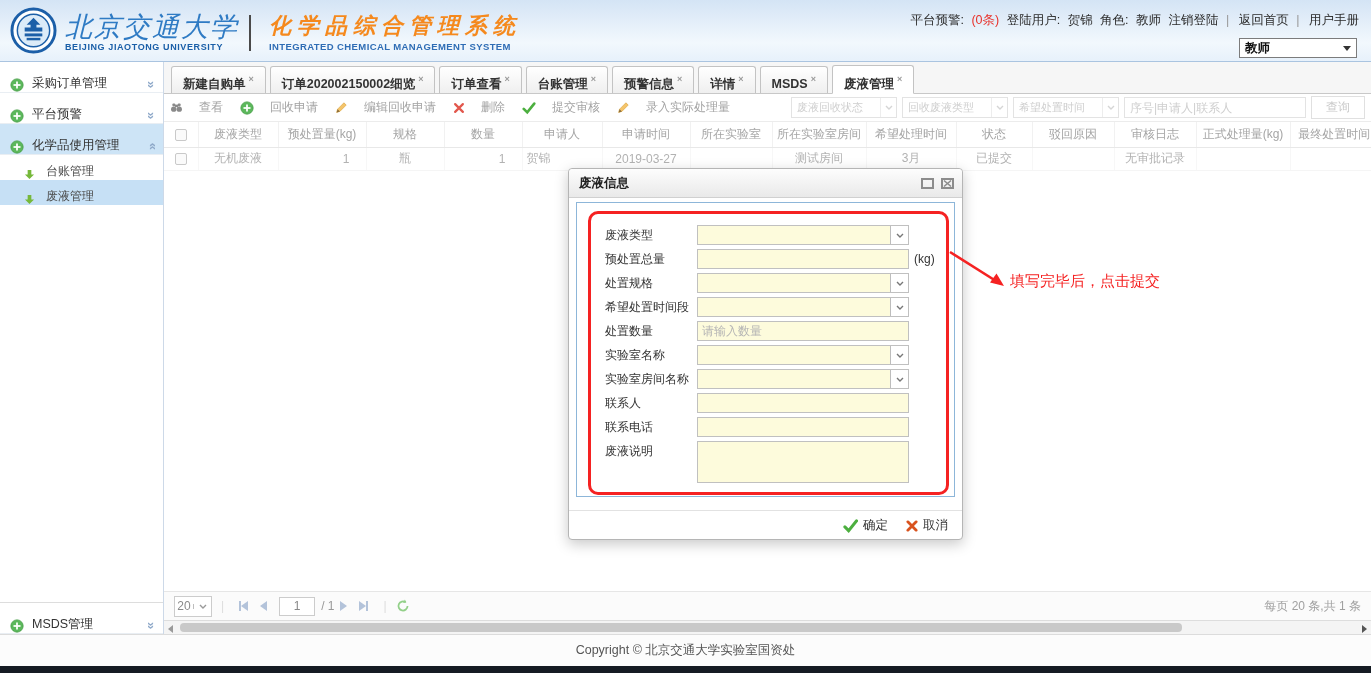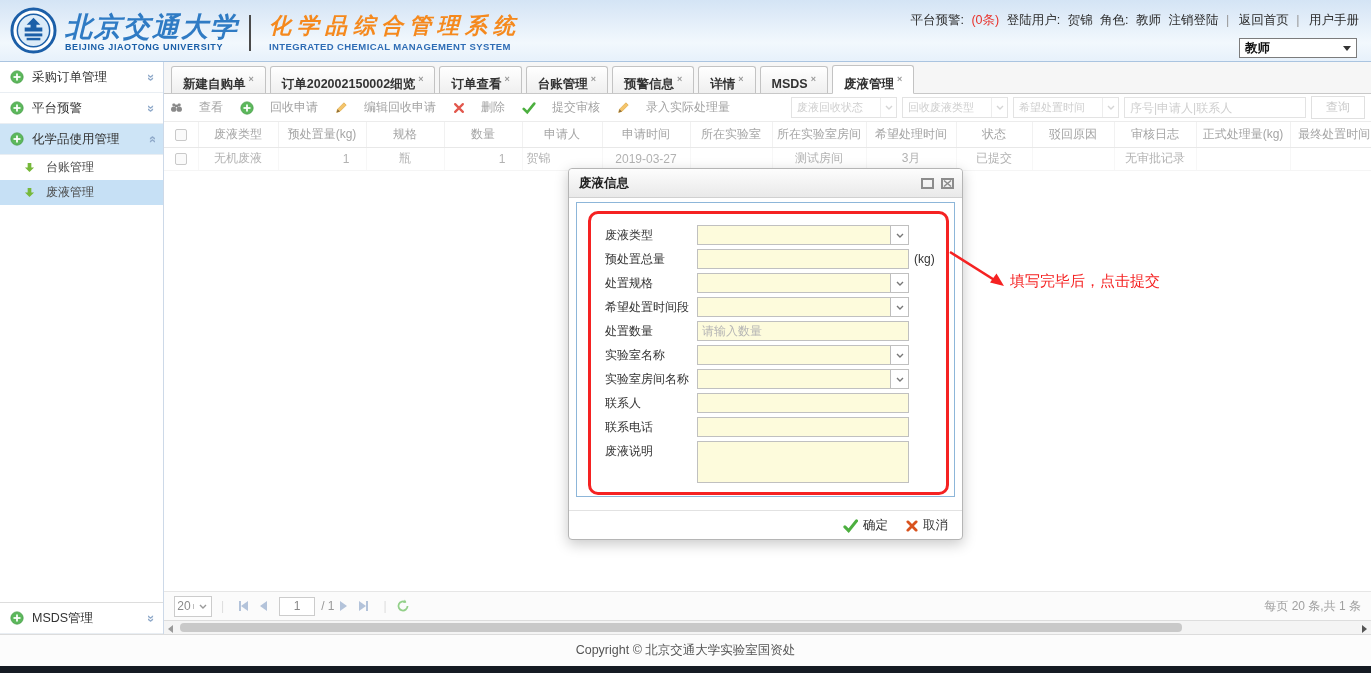--- a/index.html
+++ b/index.html
@@ -3,38 +3,38 @@
 <meta charset="utf-8">
 <style>
   * { margin:0; padding:0; box-sizing:border-box; }
   html,body { width:1371px; height:673px; font-family:"Liberation Sans","DejaVu Sans",sans-serif; background:#fff; overflow:hidden; }
   #stage { position:relative; width:1371px; height:673px; background:#fff; }
 
   
   #header { position:absolute; left:0; top:0; width:1371px; height:62px;
     background:linear-gradient(#d4e4f5, #f2f8fd 70%, #e7f1fb); border-bottom:1px solid #aac4e0; }
   .logo-wrap { position:absolute; left:10px; top:7px; display:flex; align-items:center; }
-  .brand-zh { font-size:27px; font-weight:bold; font-style:italic; color:#2f7bc4; letter-spacing:2px; line-height:26px; }
+  .brand-zh { font-size:27px; font-weight:normal; font-style:italic; color:#2f7bc4; letter-spacing:2px; line-height:26px; }
   .brand-en { font-size:9px; font-weight:bold; color:#1a5fa8; letter-spacing:0.6px; margin-top:2px; }
   .brand-col { margin-left:8px; }
   .brand-divider { width:2px; height:36px; background:#4a4a4a; margin:0 10px; }
   .sys-zh { font-size:22px; font-weight:bold; font-style:italic; color:#f5891d; letter-spacing:6px; line-height:24px; }
   .sys-en { font-size:9.5px; font-weight:bold; color:#2f6db5; letter-spacing:0.4px; margin-top:3px; }
   .top-links { position:absolute; right:12px; top:12px; font-size:12.5px; color:#2b2b2b; }
   .top-links span { margin-left:4px; }
   .alert-count { color:#e8312a; }
   .link-sep { color:#999; margin:0 2px; }
   .role-select { position:absolute; right:14px; top:38px; width:118px; height:20px; background:#fff;
     border:1px solid #7c7c7c; font-size:12.5px; font-weight:bold; color:#111; line-height:18px; padding-left:5px; }
   .role-caret { position:absolute; right:5px; top:7px; width:0; height:0;
     border-left:4px solid transparent; border-right:4px solid transparent; border-top:5px solid #333; }
 
   
   #sidebar { position:absolute; left:0; top:62px; width:164px; height:572px; background:#fff; border-right:1px solid #cdd9e8; }
-  .side-item { display:flex; align-items:center; cursor:pointer; }
+  .side-item { display:flex; align-items:flex-end; cursor:pointer; }
   .side-item.top { height:31px; border-bottom:1px solid #e9eef3; font-size:12.5px; color:#333; padding:0 8px 0 10px; }
   .side-item.sub { height:25px; font-size:12px; color:#4a4a4a; padding:0 8px 0 24px; }
   .side-item.top.sel { background:#cde4f6; }
   .side-item.sub.sel { background:#c6e0f5; }
   .sicon { display:inline-flex; width:16px; margin-right:6px; align-items:center; }
   .slabel { flex:1; }
   .chev { font-size:13px; font-weight:bold; color:#8fa9c9; display:inline-block; }
   .chev.collapsed { transform:rotate(90deg); }
   .chev.expanded  { transform:rotate(-90deg); }
   #sidebar-bottom { position:absolute; bottom:0; left:0; right:0; border-top:1px solid #ddd; }

